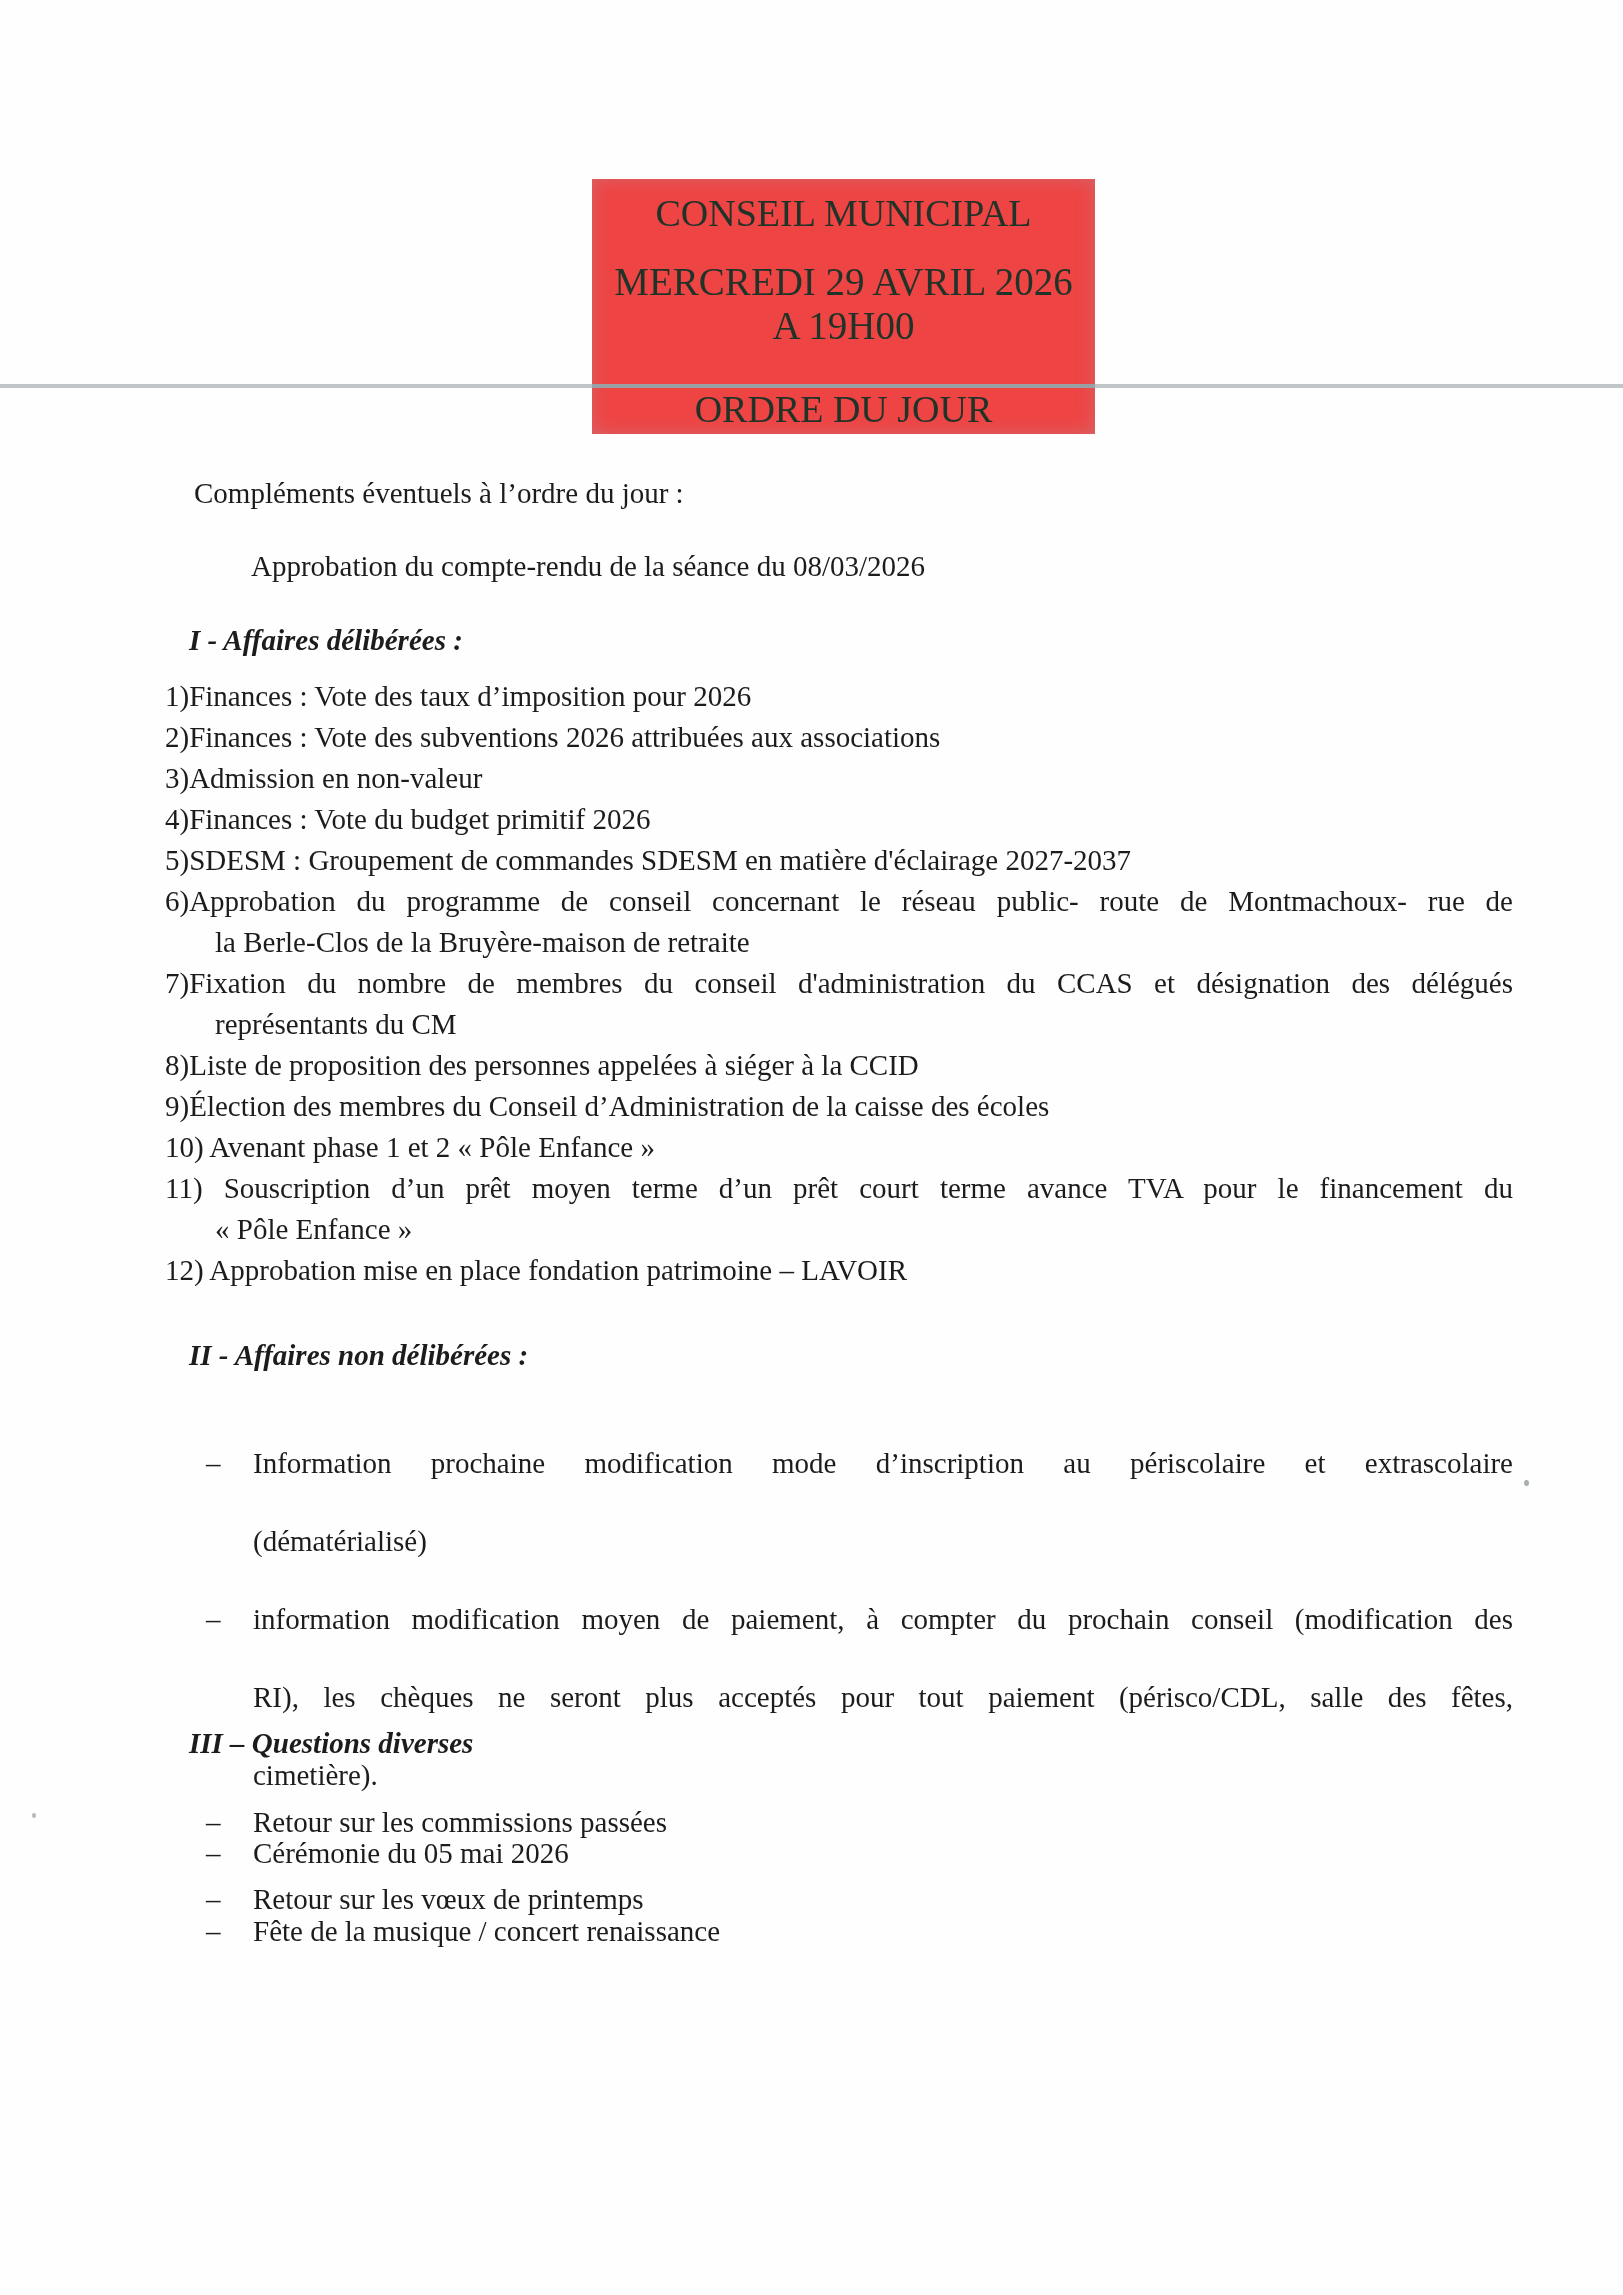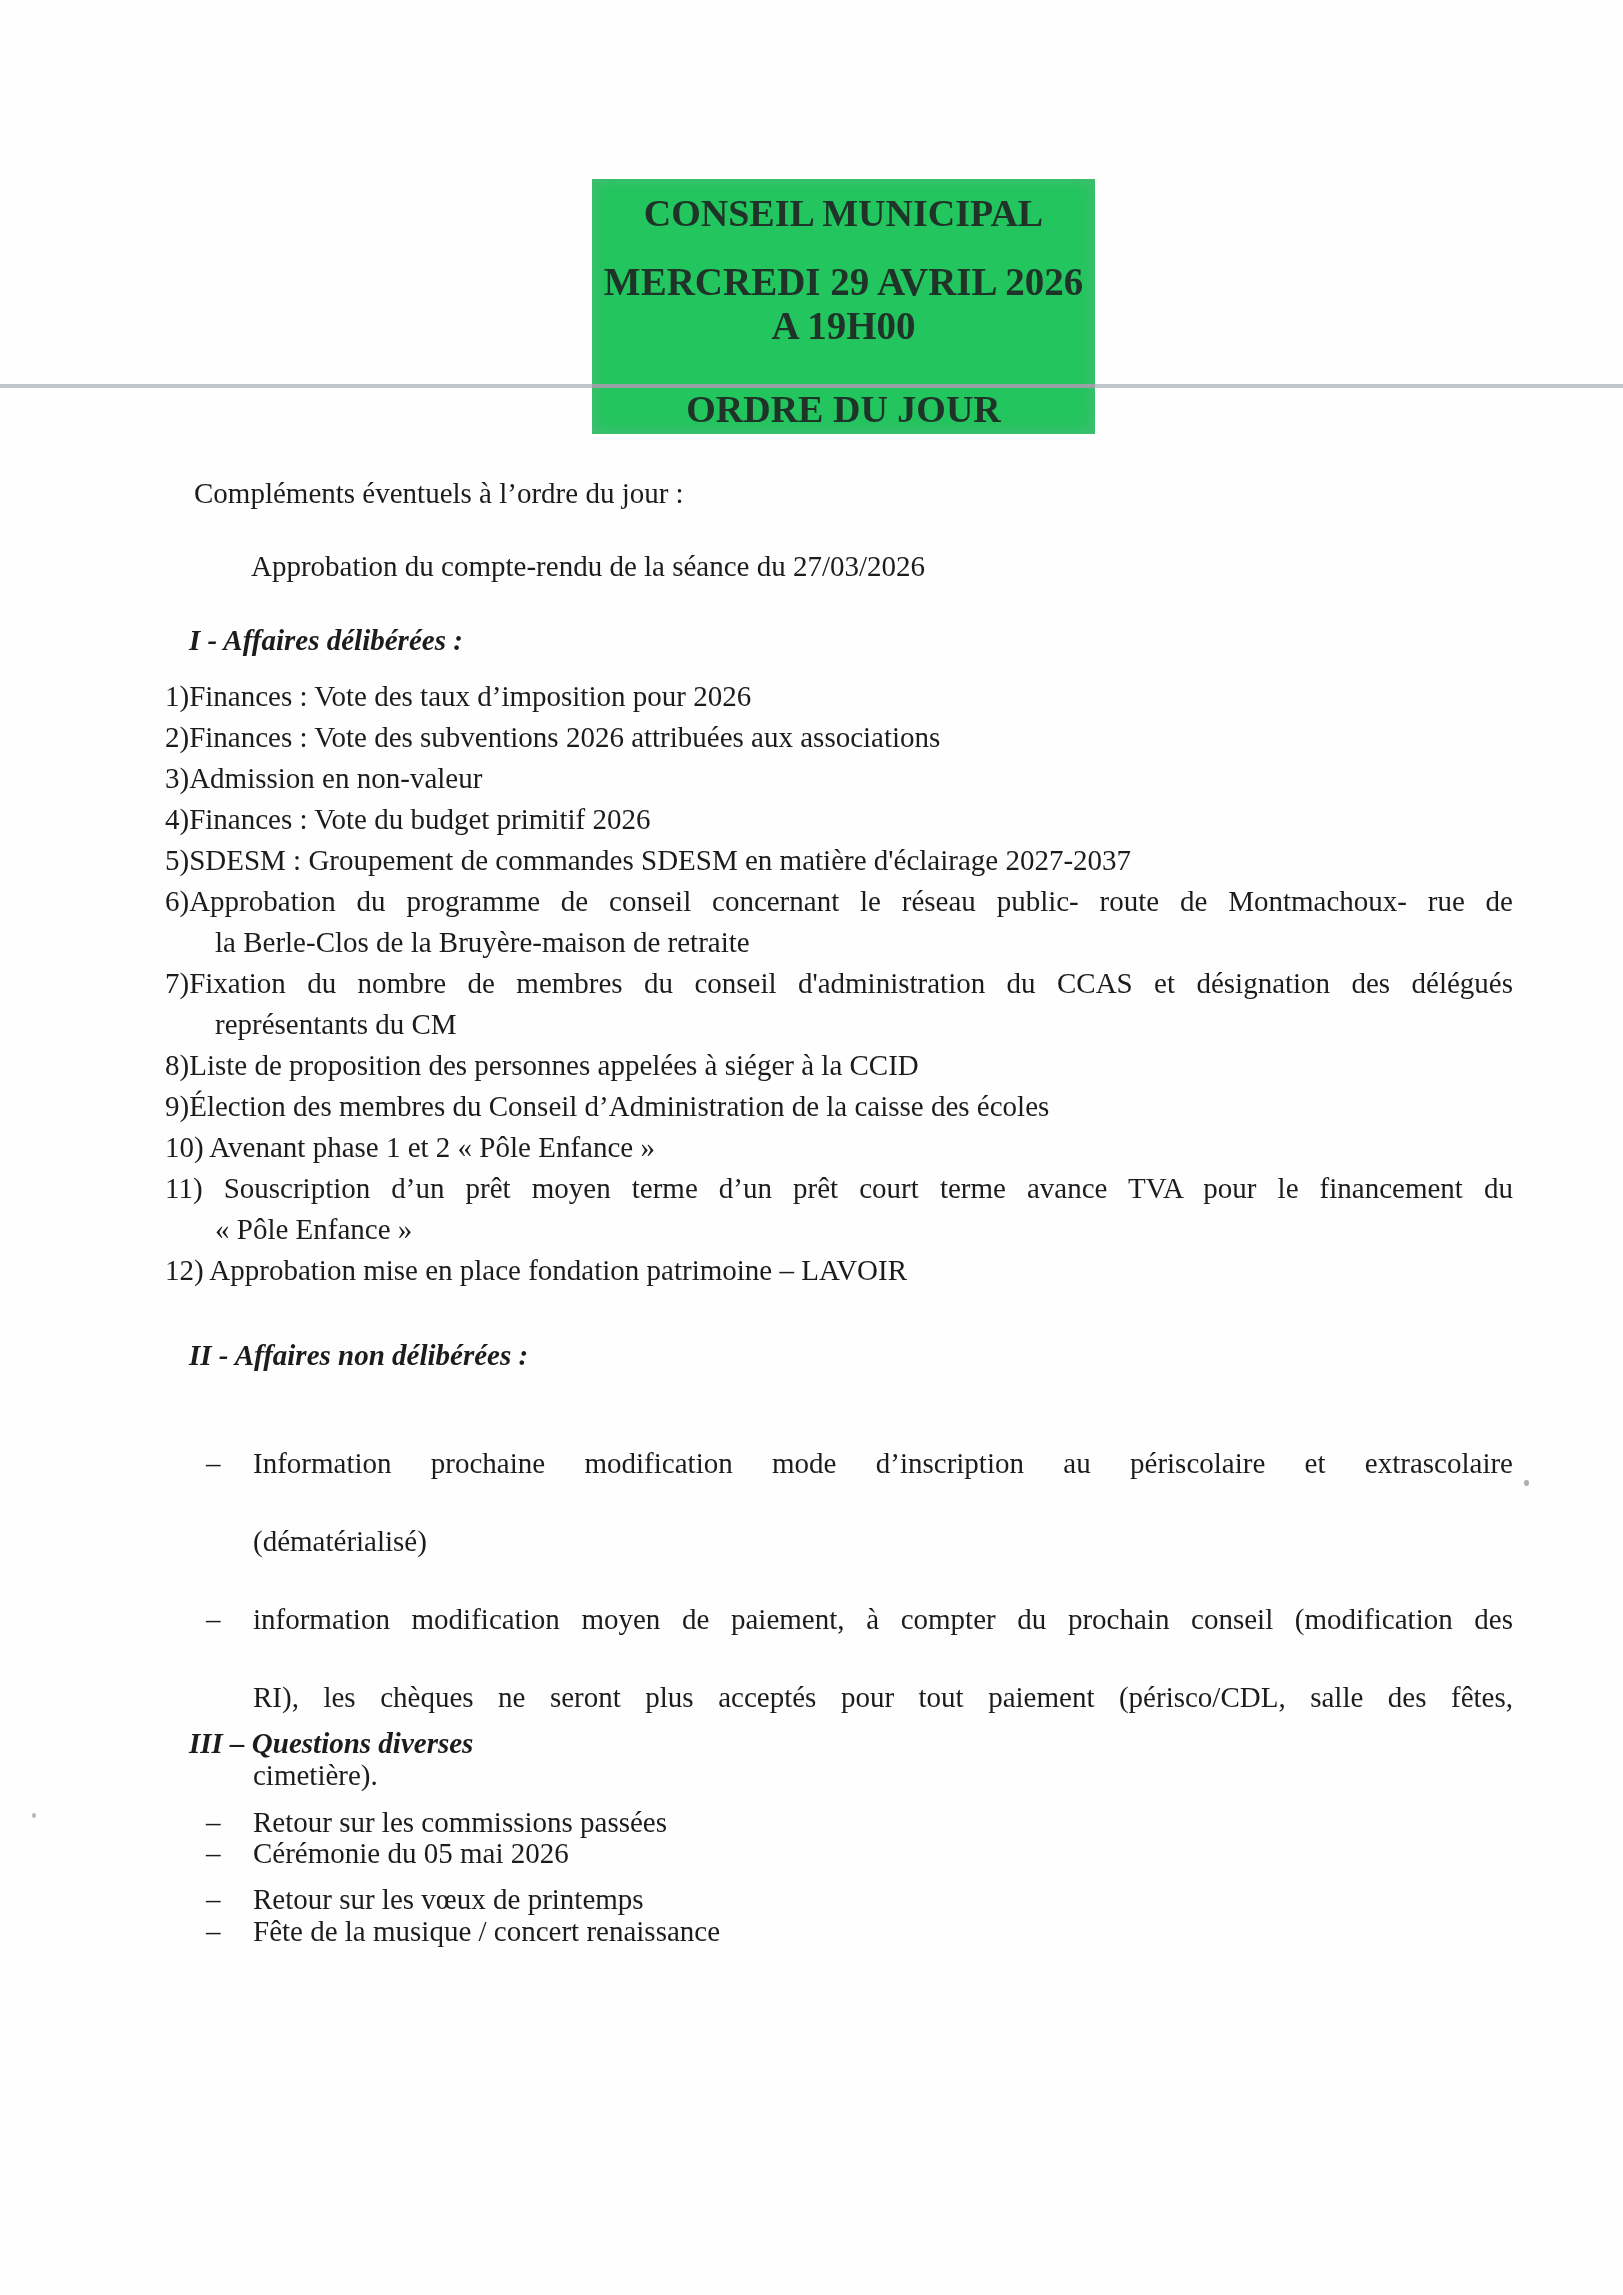--- a/index.html
+++ b/index.html
@@ -10,25 +10,25 @@
     background:#fefefe;
     font-family:"Liberation Serif","DejaVu Serif",serif;
     color:#1c1c1c;
     overflow:hidden;
   }
   
   .hbox{
     position:absolute;
     left:592px; top:179px;
     width:503px; height:255px;
-    background:#22c55e;
+    background:#ef4444;
     box-shadow:inset 0 0 18.3px rgba(160,170,175,.35);
     text-align:center;
     color:#1f3328;
-    font-weight:700;
+    font-weight:400;
   }
   .hbox .hl{position:absolute;width:100%;white-space:nowrap;}
   .hl-title {top:11.8px;  font-size:38px;}
   .hl-date  {top:80px; font-size:39px;}
   .hl-time  {top:124px; font-size:39px;}
   .hl-sub   {top:208px; font-size:38px;}
   
   .hline{position:absolute;left:0;top:384px;width:1623px;height:3.9px;background:#c0c5c7;}
   .hline-dark{position:absolute;left:592px;top:384px;width:503px;height:3.9px;background:#9aa1a4;}
   
@@ -68,21 +68,21 @@
   <div class="hbox">
     <div class="hl hl-title">CONSEIL MUNICIPAL</div>
     <div class="hl hl-date">MERCREDI 29 AVRIL 2026</div>
     <div class="hl hl-time">A 19H00</div>
     <div class="hl hl-sub">ORDRE DU JOUR</div>
   </div>
   <div class="hline"></div>
   <div class="hline-dark"></div>
 
   <div class="tline intro-1">Compléments éventuels à l’ordre du jour :</div>
-  <div class="tline intro-2">Approbation du compte-rendu de la séance du 27/03/2026</div>
+  <div class="tline intro-2">Approbation du compte-rendu de la séance du 08/03/2026</div>
 
   <div class="tline bold head-1">I - Affaires délibérées :</div>
 
   <div class="list">
     <div>
         <div class="ln"><span>1)</span><span>Finances : Vote des taux d’imposition pour 2026</span></div>
       </div>
     <div>
         <div class="ln"><span>2)</span><span>Finances : Vote des subventions 2026 attribuées aux associations</span></div>
       </div>

